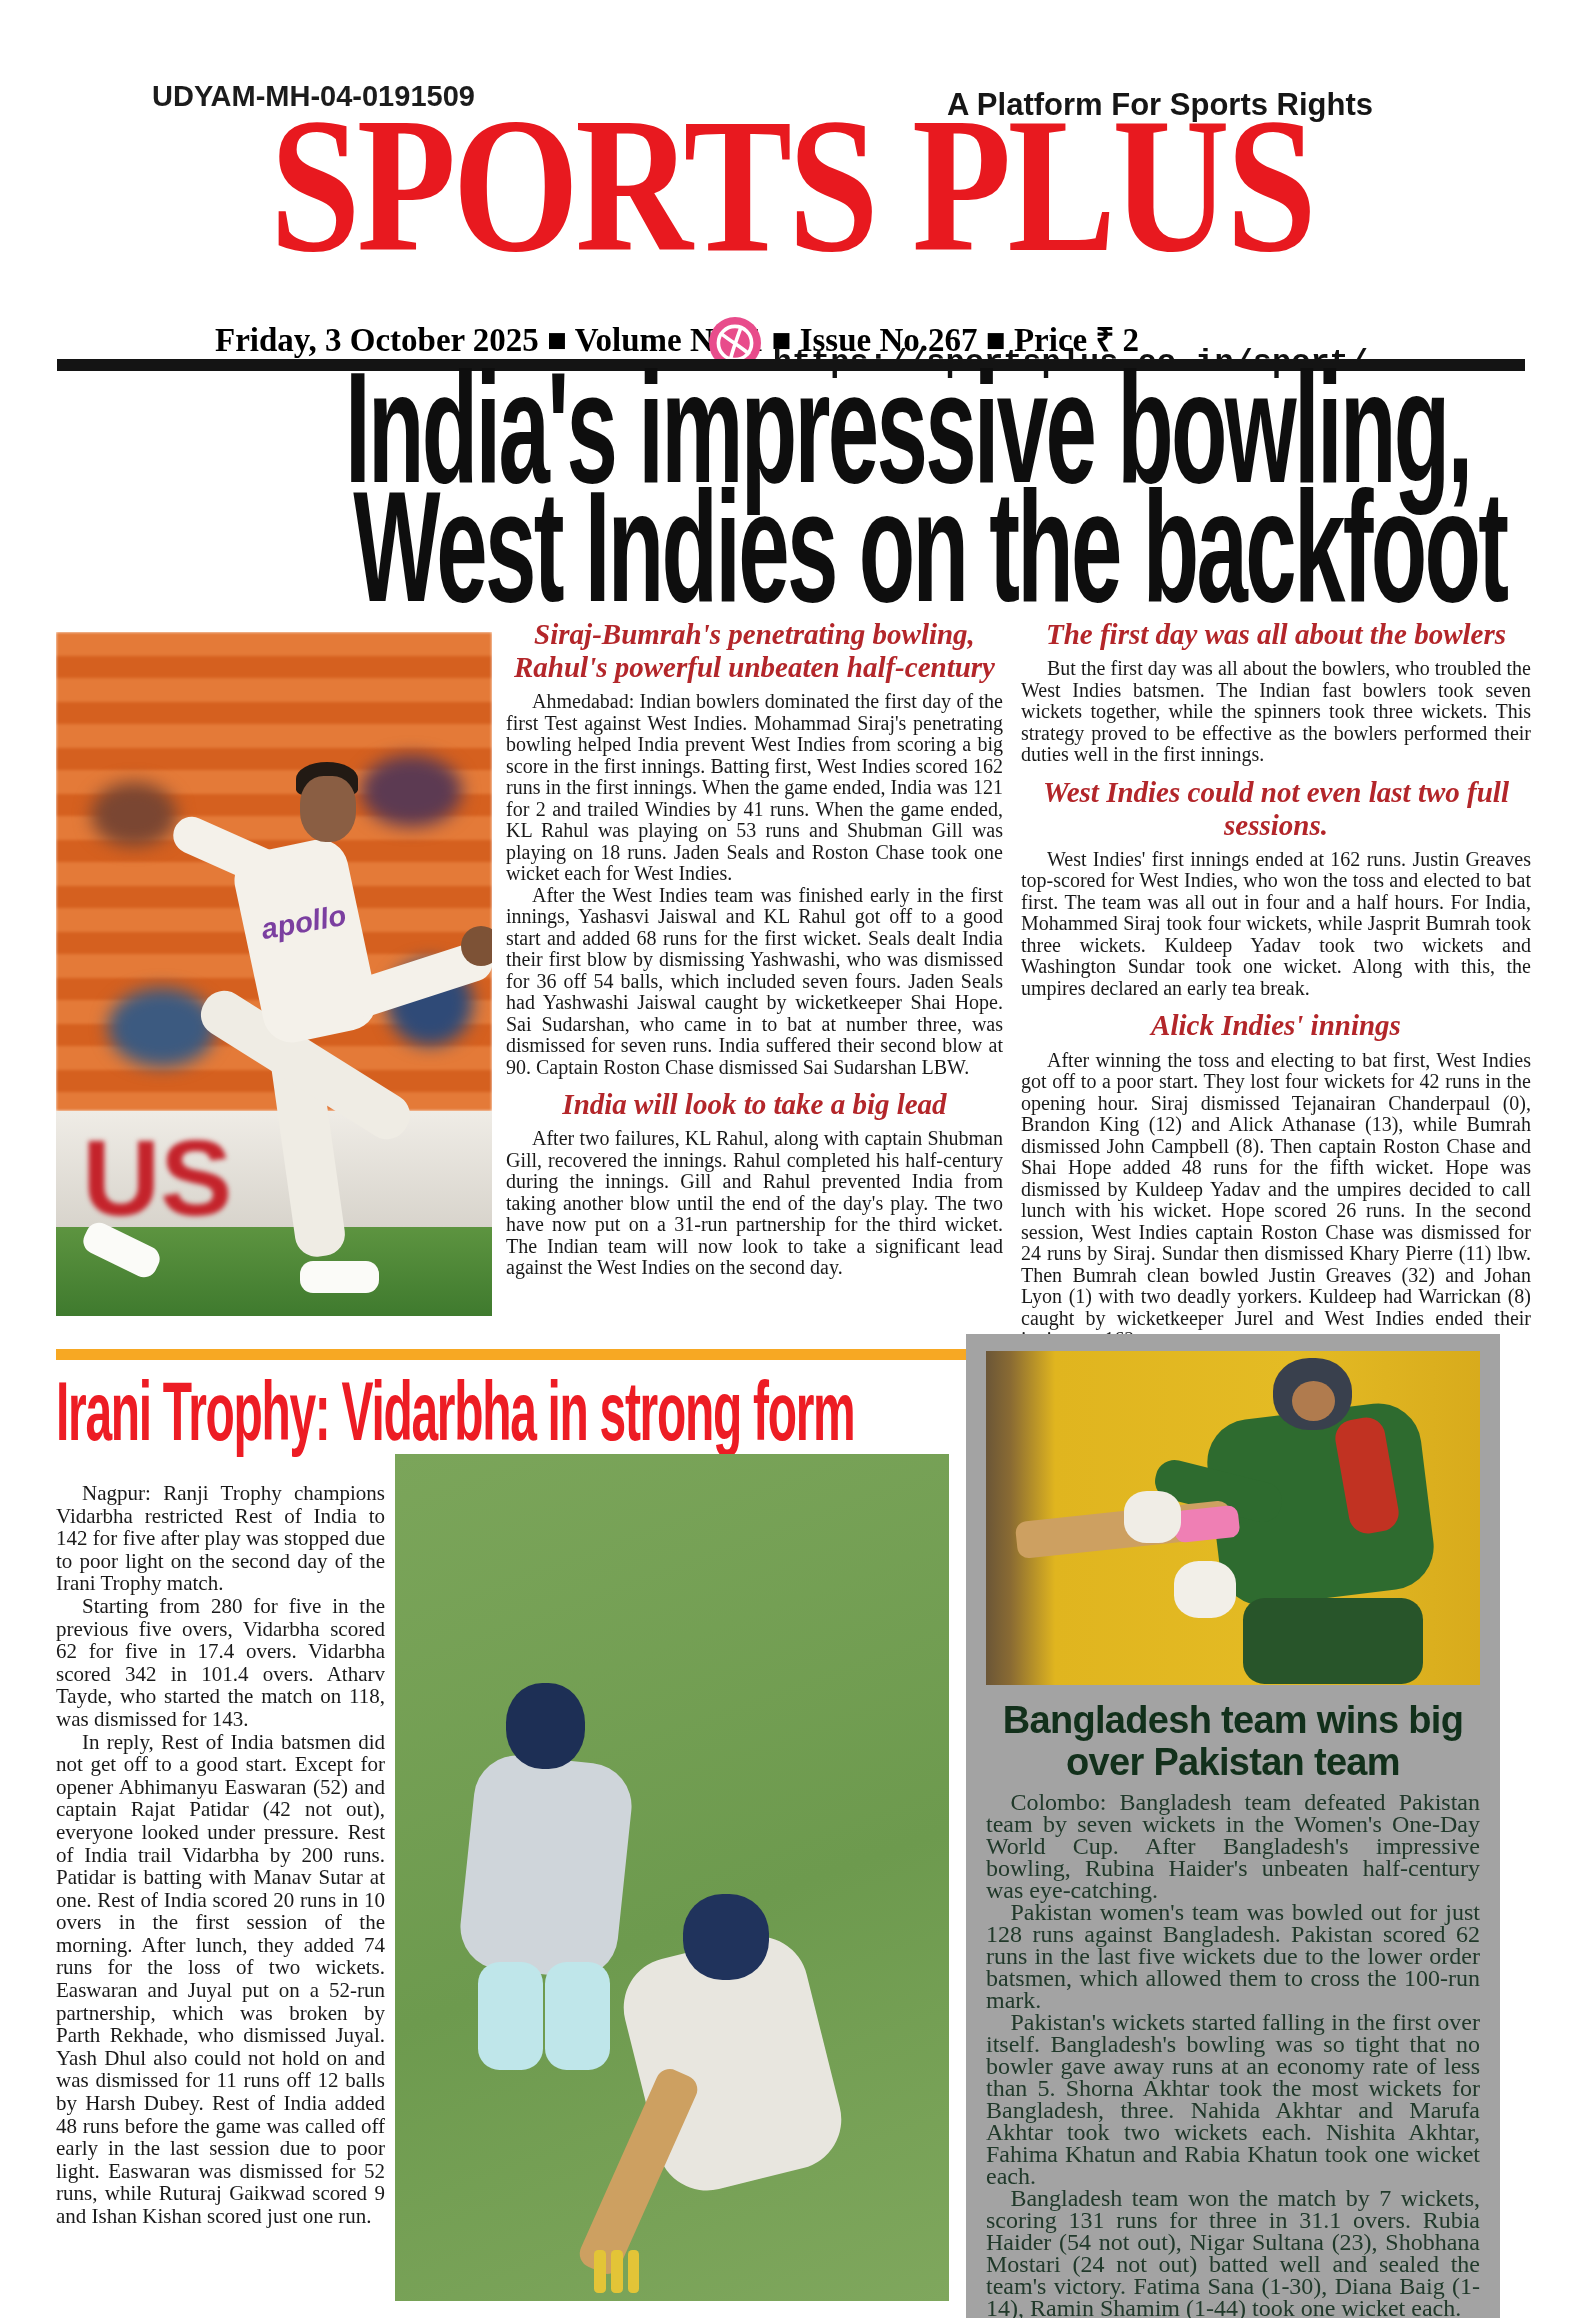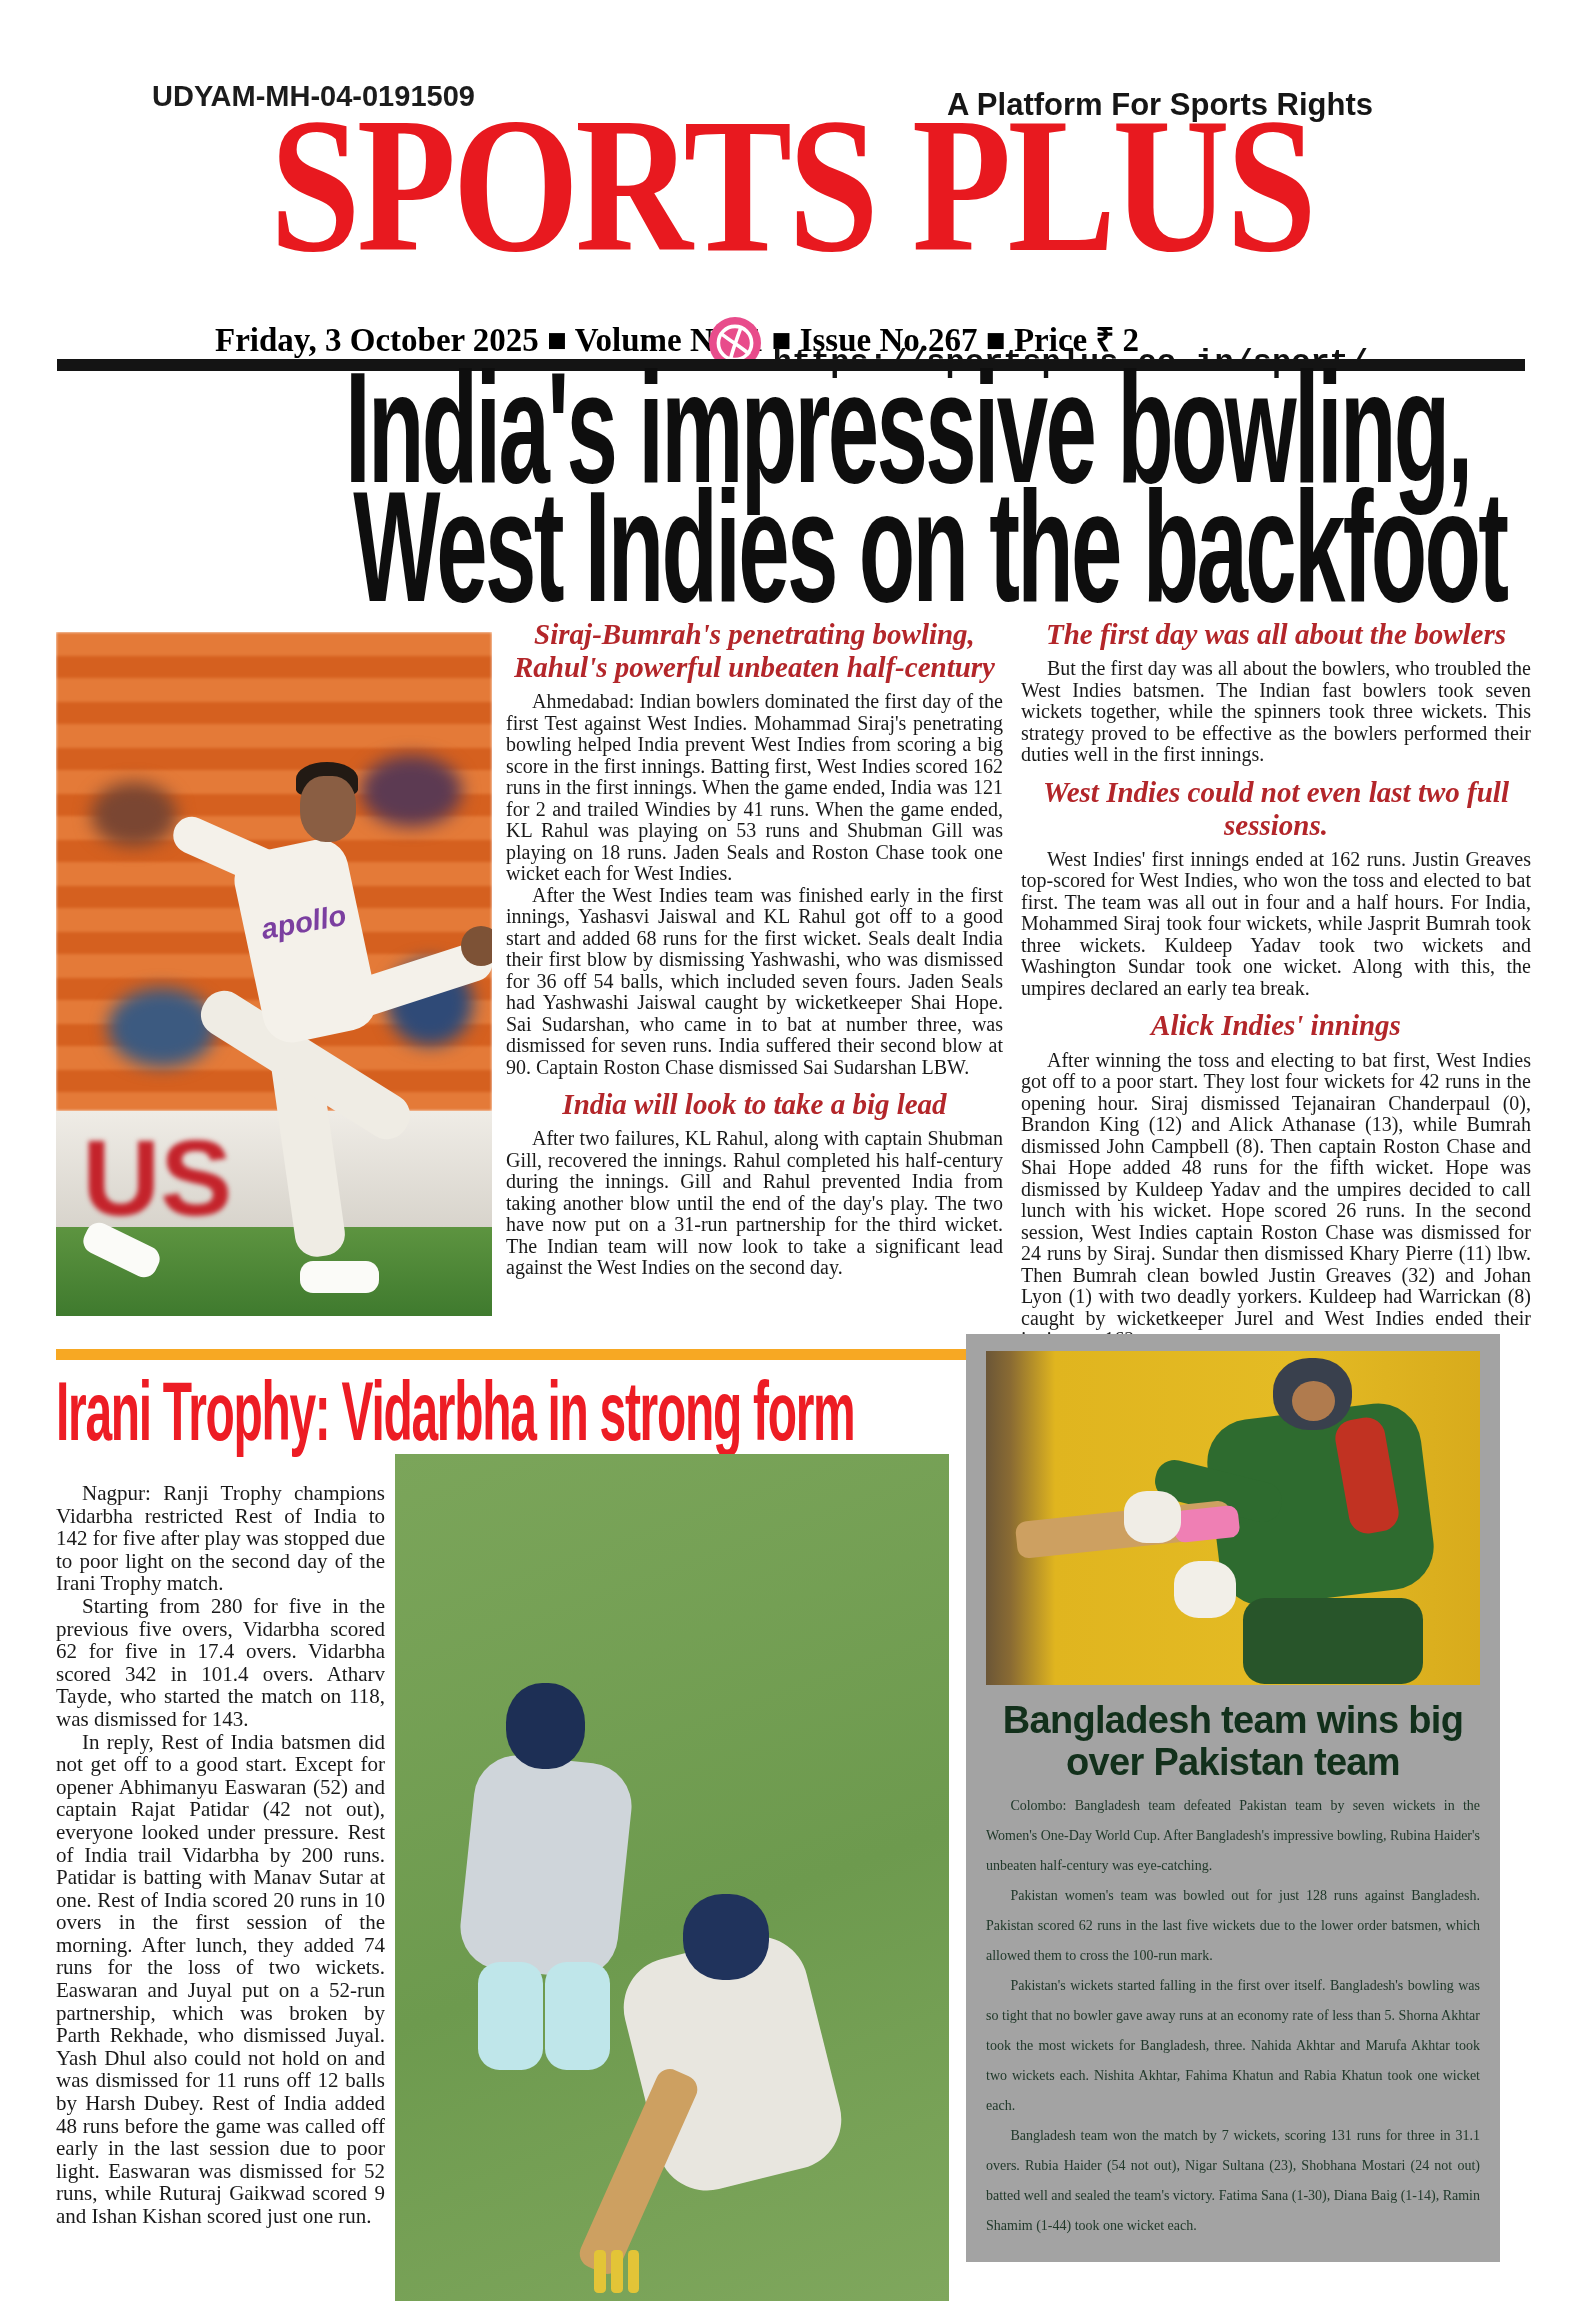--- a/index.html
+++ b/index.html
@@ -85,21 +85,21 @@
   .bd-jersey{left:46%;top:18%;width:215px;height:187px;background:#2e6b2f;border-radius:43px;transform:rotate(-7deg);}
   .bd-sleeve{left:72%;top:20%;width:50px;height:115px;background:#c13222;border-radius:18.7px;transform:rotate(-10deg);}
   .bd-arm{left:34%;top:36%;width:129px;height:40px;background:#2e6b2f;border-radius:18.7px;transform:rotate(14deg);}
   .bd-glove1{left:28%;top:42%;width:57px;height:52px;background:#f0ede6;border-radius:40%;}
   .bd-bat{left:6%;top:48%;width:215px;height:37px;background:#cda061;border-radius:11.5px;transform:rotate(-6deg);}
   .bd-grip{left:38%;top:47%;width:65px;height:32px;background:#ef7fb4;border-radius:10px;transform:rotate(-6deg);}
   .bd-glove2{left:38%;top:63%;width:62px;height:57px;background:#f2efe8;border-radius:40%;}
   .bd-pants{left:52%;top:74%;width:180px;height:86px;background:#28552a;border-radius:21.5px;}
   .bd-headline{margin:14.4px 0 7.2px 0;text-align:center;font-family:"Liberation Sans",sans-serif;
       font-weight:700;font-size:38px;line-height:42px;letter-spacing:-0.7px;color:#12301b;}
-  .green-box .col-flow{font-size:14px;line-height:30px;text-align:justify;color:#20392a;}
+  .green-box .col-flow{font-size:24px;line-height:22px;text-align:justify;color:#20392a;}
   .green-box .para{text-indent:24.4px;}
 </style>
 </head>
 <body>
 
 <div class="page">
 
   <div class="udyam">UDYAM-MH-04-0191509</div>
   <div class="tagline">A Platform For Sports Rights</div>
   <div class="masthead">

